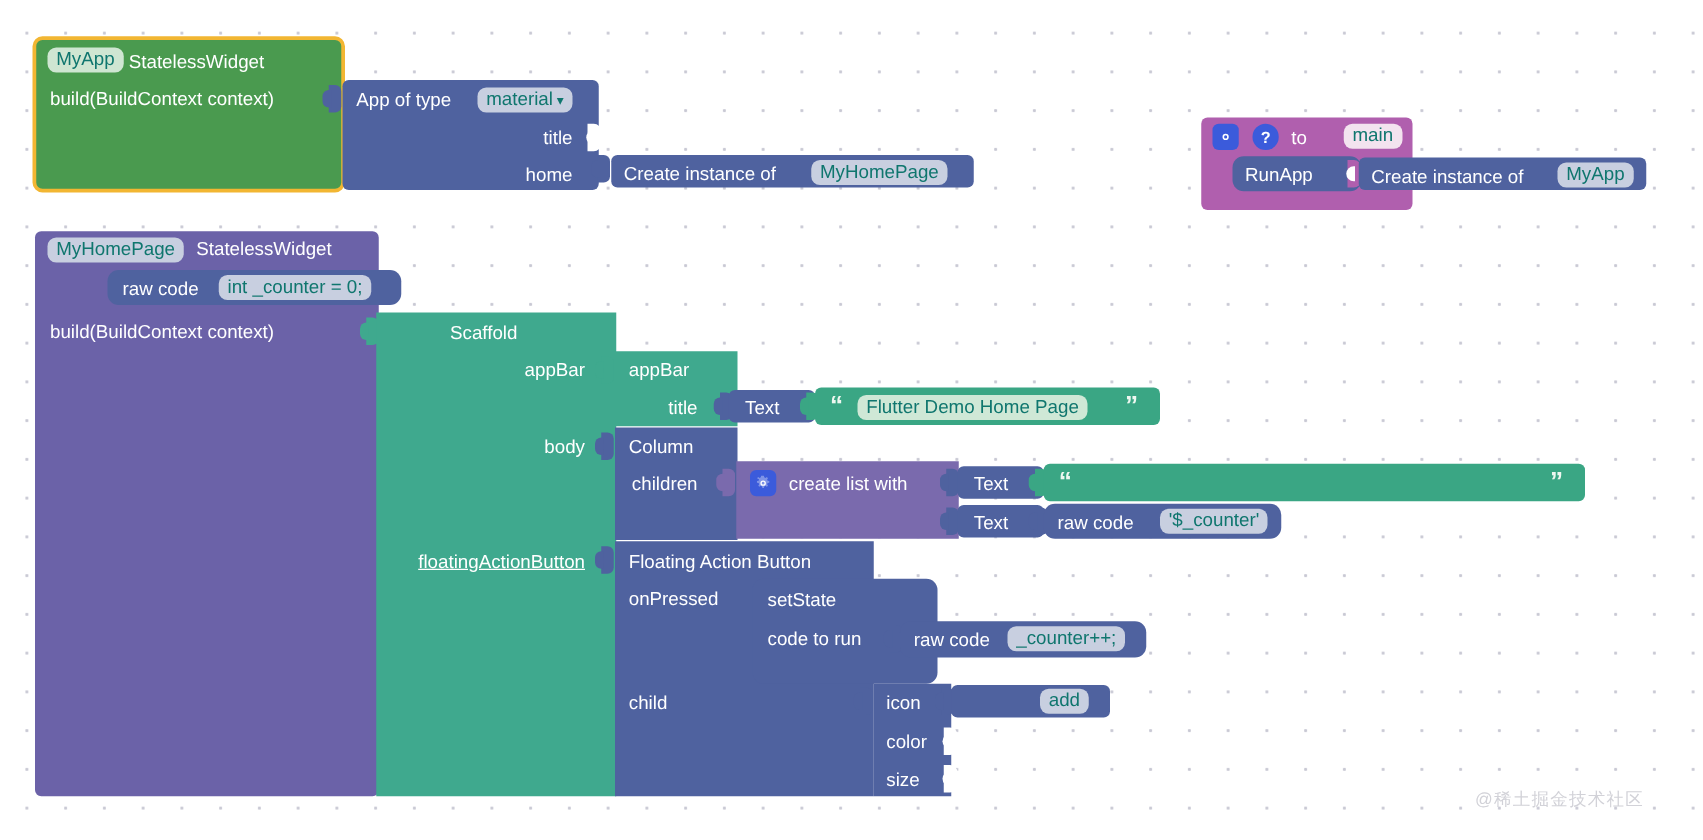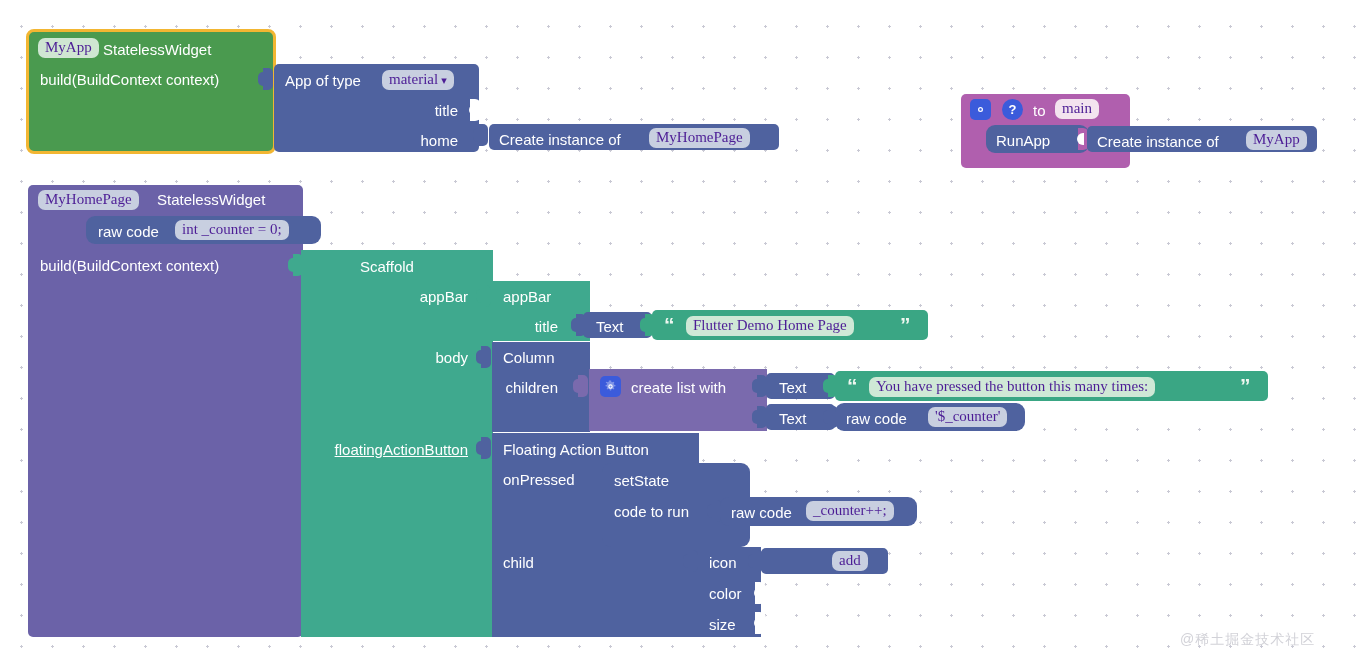--- a/index.html
+++ b/index.html
@@ -47,30 +47,29 @@
     font-size: 15px;
     color: #ffffff;
     white-space: nowrap;
   }
   .lbl.right { text-align: right; }
 
   
   .field {
     display: inline-block;
     background: #d8dce8;
-    color: #4c1d95;
+    color: #0f766e;
     border-radius: 7px;
     padding: 2px 7px 3px 7px;
     font-size: 15px;
     line-height: 1;
     vertical-align: middle;
-    font-family: Liberation Serif, serif;
   }
   .field.lightgrn { background: #cfe6d2; }
-  .field.pinkish  { background: #f3e3ef; }
+  .field.pinkish  { background: #f3e3ef; margin-left: 20px; }
   .field.bluegray { background: #c8cfe0; }
   .field.strfield { background: #cfe8d6; }
 
   .caret { font-size: 11px; margin-left: 3px; }
 
   
   .socket {
     position: absolute;
     width: 11px;
     height: 22px;
@@ -257,21 +256,20 @@
   </span>
   <span class="lbl" style="left:631px; top:379px;">create list with</span>
 
   <div class="plug" style="left:757px; top:375px; background-color:#4f629f;"></div>
   <div class="blk blue rnd" style="left:766px; top:373px; width:69px; height:26px;"></div>
   <span class="lbl" style="left:779px; top:379px;">Text</span>
   <div class="plug" style="left:828px; top:375px; background-color:#3aa684;"></div>
 
   <div class="blk strgrn rnd" style="left:835px; top:371px; width:433px; height:30px;"></div>
   <span class="quote" style="position:absolute; left:847px; top:375px;">“</span>
-  <span class="field strfield" style="position:absolute; left:869px; top:377px;">You have pressed the button this many times:</span>
   <span class="quote" style="position:absolute; left:1240px; top:375px;">”</span>
 
   <div class="plug" style="left:757px; top:406px; background-color:#4f629f;"></div>
   <div class="blk blue rnd" style="left:766px; top:404px; width:69px; height:26px;"></div>
   <span class="lbl" style="left:779px; top:410px;">Text</span>
   <div class="plug" style="left:828px; top:406px; background-color:#4f629f;"></div>
 
   <div class="blk blue rnd8" style="left:835px; top:403px; width:190px; height:28px;"></div>
   <span class="lbl" style="left:846px; top:410px;">raw code</span>
   <span class="field bluegray" style="position:absolute; left:928px; top:407px;">'$_counter'</span>

